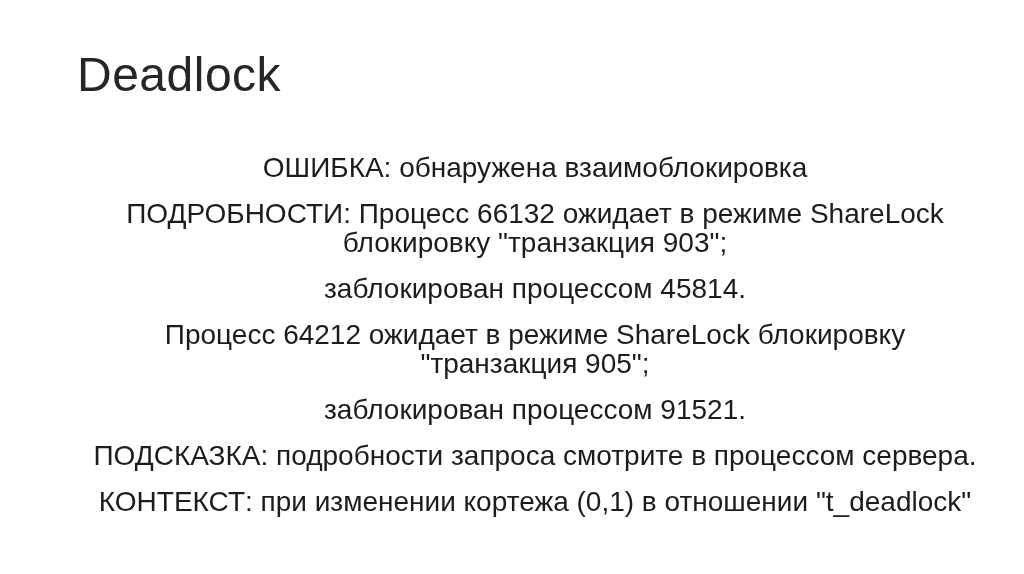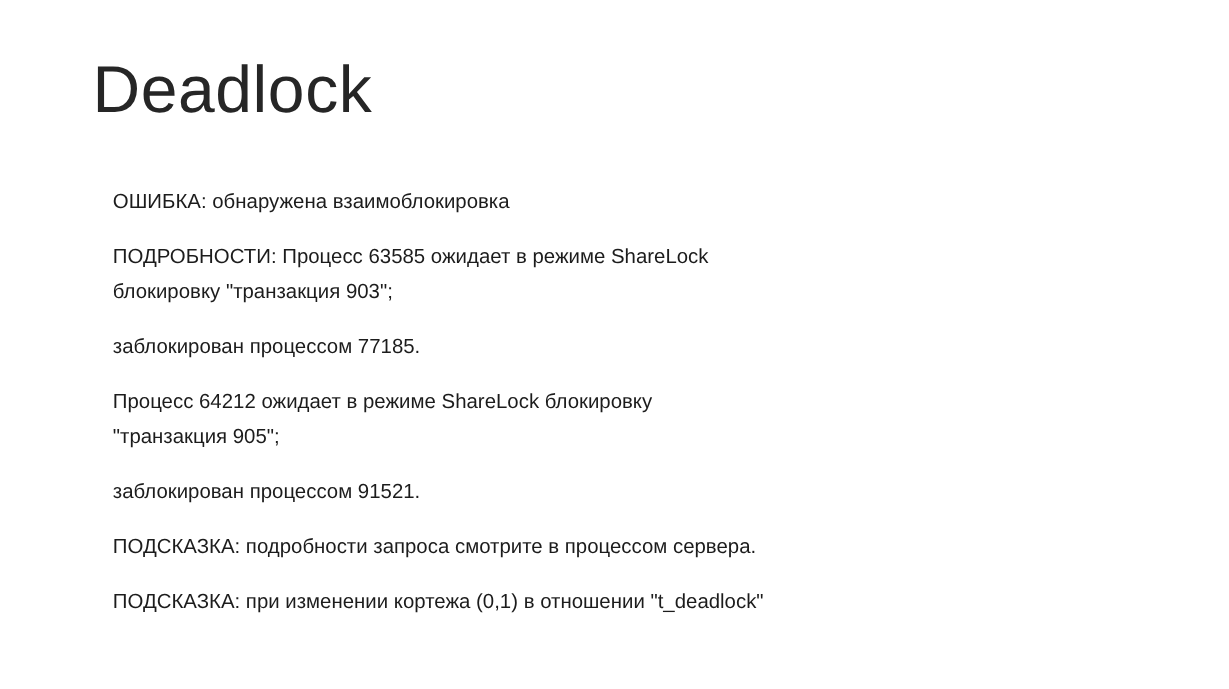--- a/index.html
+++ b/index.html
@@ -13,78 +13,79 @@
     height: 574px;
     background: #ffffff;
     overflow: hidden;
     font-family: "Liberation Sans", "DejaVu Sans", sans-serif;
   }
   .slide-title {
     position: absolute;
     left: 77px;
     top: 50px;
     margin: 0;
-    font-size: 55px;
+    font-size: 48px;
     line-height: 49px;
     font-weight: 300;
     letter-spacing: 0.5px;
     color: #262626;
     white-space: nowrap;
   }
   .slide-body {
     position: absolute;
     left: 78px;
     top: 153px;
     width: 910px;
   }
   .slide-body p {
-    margin: 0 0 17px 16px;
-    font-size: 17px;
+    margin: 0 0 17px 4px;
+    font-size: 28px;
     line-height: 29px;
     font-weight: 400;
     color: #1c1c1c;
+    text-align: center;
   }
   .body-line {
     display: block;
     white-space: nowrap;
   }
 </style>
 </head>
 <body>
 
 <div class="slide">
 
   <h1 class="slide-title">Deadlock</h1>
 
   <div class="slide-body">
 
     <p>
       <span class="body-line">ОШИБКА: обнаружена взаимоблокировка</span>
     </p>
 
     <p>
-      <span class="body-line">ПОДРОБНОСТИ: Процесс 63585 ожидает в режиме ShareLock</span>
+      <span class="body-line">ПОДРОБНОСТИ: Процесс 66132 ожидает в режиме ShareLock</span>
       <span class="body-line">блокировку "транзакция 903";</span>
     </p>
 
     <p>
-      <span class="body-line">заблокирован процессом 77185.</span>
+      <span class="body-line">заблокирован процессом 45814.</span>
     </p>
 
     <p>
       <span class="body-line">Процесс 64212 ожидает в режиме ShareLock блокировку</span>
       <span class="body-line">"транзакция 905";</span>
     </p>
 
     <p>
       <span class="body-line">заблокирован процессом 91521.</span>
     </p>
 
     <p>
       <span class="body-line">ПОДСКАЗКА: подробности запроса смотрите в процессом сервера.</span>
     </p>
 
     <p>
-      <span class="body-line">ПОДСКАЗКА: при изменении кортежа (0,1) в отношении "t_deadlock"</span>
+      <span class="body-line">КОНТЕКСТ: при изменении кортежа (0,1) в отношении "t_deadlock"</span>
     </p>
 
   </div>
 </div>
 
 </body></html>

